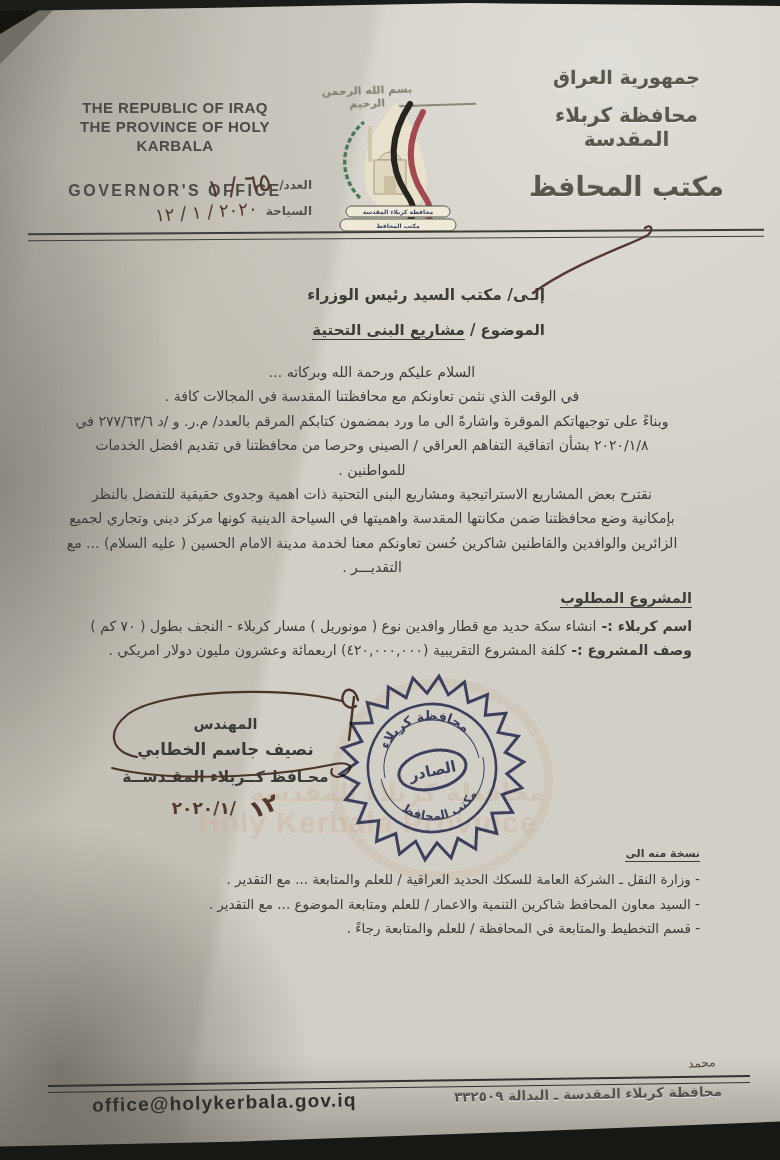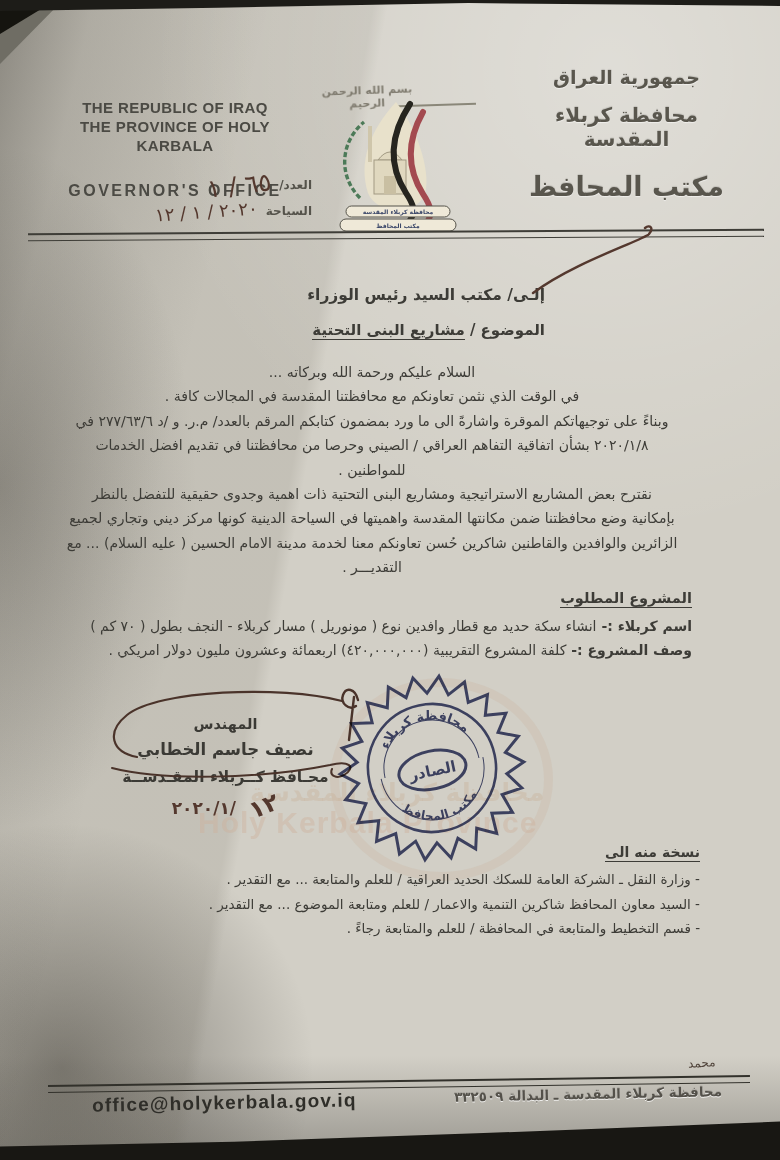--- a/index.html
+++ b/index.html
@@ -82,21 +82,21 @@
     align-items:center;gap:14px;font-weight:bold;}
   .sig-date .day{font-size:24px;display:inline-block;transform:rotate(-22deg) translateY(-2px);}
   .ink-layer{position:absolute;inset:0;pointer-events:none;}
   
   .stamp{position:absolute;left:337px;top:673px;width:190px;height:190px;transform:rotate(-12deg);
     opacity:.92;mix-blend-mode:multiply;}
   .stamp path,.stamp circle,.stamp ellipse{stroke:var(--stamp_blue,#39406e);fill:none;}
   .stamp-text{fill:var(--stamp_blue,#39406e);font-weight:700;}
   
   .cc{position:absolute;right:80px;left:120px;top:842px;text-align:right;color:#3d3c37;}
-  .cc-h{display:inline-block;font-size:14px;font-weight:700;border-bottom:1.5px solid #3d3c37;
+  .cc-h{display:inline-block;font-size:11px;font-weight:700;border-bottom:1.5px solid #3d3c37;
     padding-bottom:1px;margin-bottom:5px;}
   .cc-item{font-size:13.5px;line-height:24.6px;white-space:nowrap;}
   
   .foot-rule{position:absolute;left:48px;right:30px;top:1080px;height:5px;
     border-top:2.4px solid #32312b;border-bottom:1.6px solid #32312b;transform:rotate(-.8deg);}
   .foot-email{position:absolute;left:92px;top:1092px;font-family:"Liberation Sans",sans-serif;
     font-size:19px;font-weight:700;color:#2f2e29;letter-spacing:1.2px;transform:rotate(-1.2deg);}
   .foot-ar{position:absolute;right:58px;top:1086px;direction:rtl;font-size:13.5px;font-weight:700;
     color:#54514a;transform:rotate(-1.2deg);white-space:nowrap;
     text-shadow:0 1px 0 rgba(255,255,255,.75),0 -1px 0 rgba(0,0,0,.12);}

